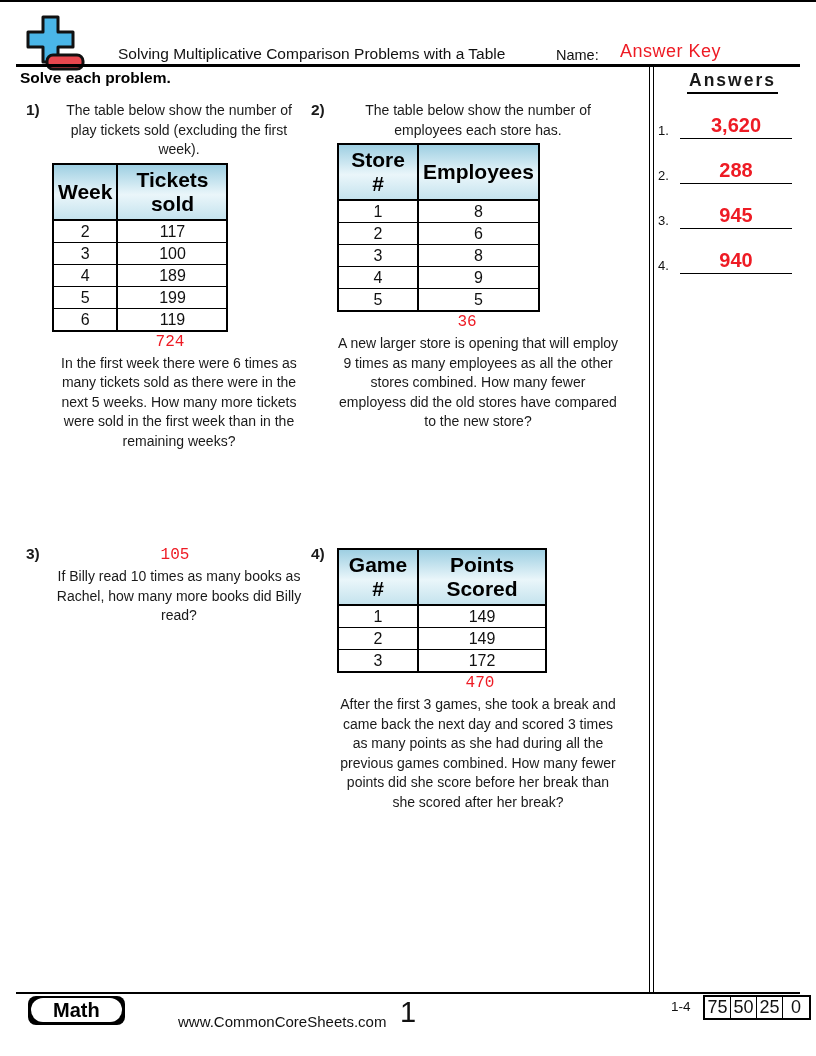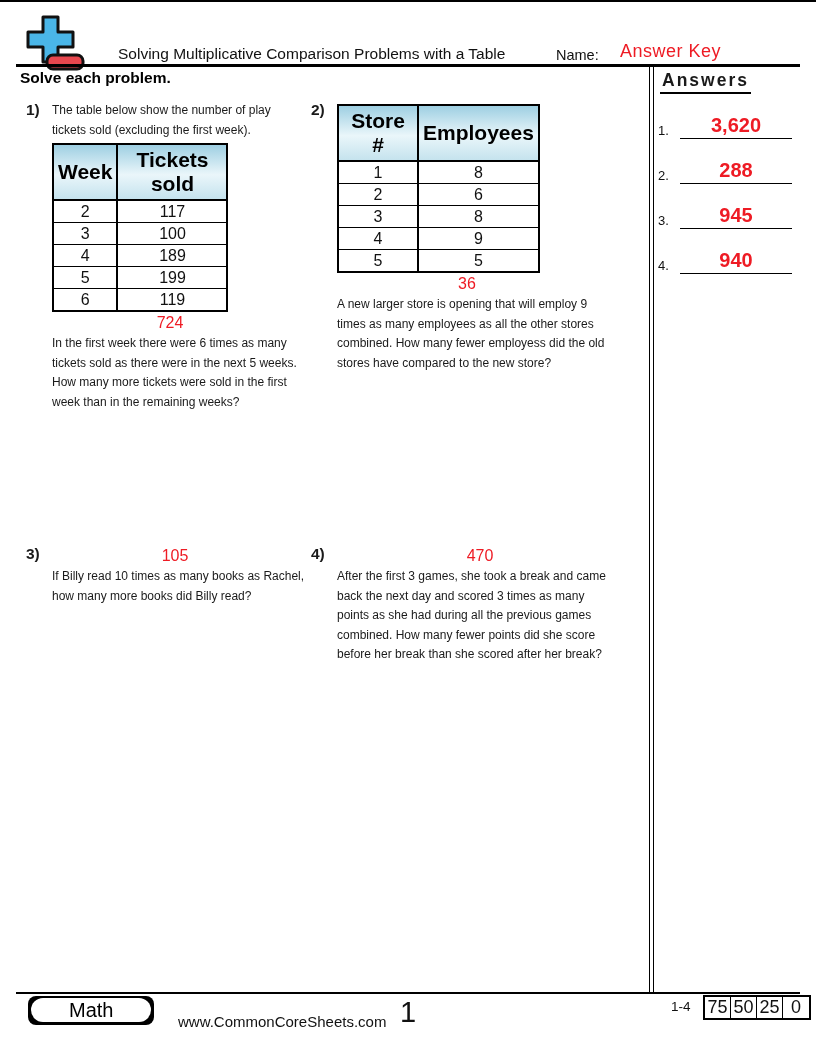--- a/index.html
+++ b/index.html
@@ -18,56 +18,56 @@
   
   .logo{position:absolute;left:16px;top:14px;width:74px;height:58px;}
   .page-title{position:absolute;left:118px;top:45px;font-size:15.5px;font-weight:400;color:#111;}
   .name-label{position:absolute;left:556px;top:47px;font-size:14.5px;color:#111;}
   .name-value{position:absolute;left:620px;top:41px;font-size:18px;font-weight:normal;color:var(--accent_red);letter-spacing:.5px;}
   .header-rule{position:absolute;left:16px;right:16px;top:64px;height:2.5px;background:#000;}
   .instruction{position:absolute;left:20px;top:69px;font-size:15.5px;font-weight:bold;color:#000;text-align:center;}
   
   .answers-divider{position:absolute;left:649px;top:66px;height:926px;width:5px;
     border-left:1.6px solid #000;border-right:1.6px solid #000;}
-  .answers-title{position:absolute;left:660px;top:70px;width:145px;text-align:left;}
+  .answers-title{position:absolute;left:660px;top:70px;width:145px;text-align:center;}
   .answers-title span{display:inline-block;font-size:17.5px;font-weight:bold;letter-spacing:2px;
     border-bottom:2px solid #000;padding:0 2px 1px 2px;}
   .ans-item{position:absolute;left:658px;display:flex;align-items:flex-end;height:30px;}
   .ans-num{font-size:13px;width:22px;padding-bottom:1px;color:#111;}
   .ans-line{width:112px;border-bottom:1.8px solid #000;text-align:center;}
   .ans-value{color:var(--accent_red);font-weight:bold;font-size:20px;line-height:26px;}
   
   .problem{position:absolute;display:flex;}
   .p1,.p3{left:26px;width:280px;}
   .p2,.p4{left:311px;width:308px;}
   .p1,.p2{top:101px;}
   .p3,.p4{top:545px;}
   .p-num{width:26px;font-size:15.5px;font-weight:bold;flex:none;}
   .p-body{flex:1;}
-  .p-intro,.p-question{font-size:12px;line-height:19.5px;color:#1a1a1a;}
+  .p-intro,.p-question{font-size:14px;line-height:19.5px;color:#1a1a1a;text-align:center;}
   .data-table{border-collapse:separate;border-spacing:0;border:2.5px solid #000;margin-top:3px;table-layout:fixed;}
   .data-table th{
     background:linear-gradient(180deg,var(--th_top) 0%,var(--th_mid) 55%,var(--th_bottom) 100%);
     font-size:21px;font-weight:bold;color:#000;text-align:center;
     padding:3px 4px;border-bottom:2.5px solid #000;
   }
   .data-table th:first-child{border-right:2.5px solid #000;}
   .data-table td{font-size:16px;text-align:center;line-height:19px;padding:1px 4px;border-bottom:1.5px solid #000;color:#111;}
   .data-table td:first-child{border-right:2px solid #000;}
   .data-table tr:last-child td{border-bottom:none;}
-  .work{color:var(--accent_red);font-size:16px;line-height:19px;text-align:center;margin-top:1px;}
+  .work{color:var(--accent_red);font-size:16px;line-height:19px;text-align:center;margin-top:1px;font-family:Liberation Mono, monospace;}
   .p1 .work{margin-left:64px;width:108px;}
   .p2 .work{margin-left:80px;width:100px;}
   .p3 .work{margin-left:70px;width:106px;}
   .p4 .work{margin-left:80px;width:126px;}
   .p-question{margin-top:2px;}
   
   .footer-rule{position:absolute;left:16px;right:16px;top:992px;height:2.2px;background:#000;}
   .math-badge{position:absolute;left:28px;top:996px;background:#000;border-radius:8px;padding:3px;}
-  .math-badge .pill{background:#fff;border-radius:15px;padding:1px 38px;font-size:20px;font-weight:normal;color:#000;}
+  .math-badge .pill{background:#fff;border-radius:15px;padding:1px 22px;font-size:20px;font-weight:bold;color:#000;}
   .site-url{position:absolute;left:178px;top:1013px;font-size:15px;color:#111;}
   .page-num{position:absolute;left:380px;top:996px;width:56px;text-align:center;font-size:29px;color:#111;}
   .score-range{position:absolute;left:671px;top:999px;font-size:13.5px;color:#111;}
   .score-table{position:absolute;left:703px;top:995px;border-collapse:separate;border-spacing:0;border:2px solid #000;}
   .score-table td{width:26px;height:19px;text-align:center;font-size:18px;border-right:1.5px solid #000;color:#111;}
   .score-table td:last-child{border-right:none;}
 </style>
 </head>
 <body>
 
@@ -142,20 +142,21 @@
       </tbody>
     </table>
     <div class="work">724</div>
     <p class="p-question">In the first week there were 6 times as many tickets sold as there were in the next 5 weeks. How many more tickets were sold in the first week than in the remaining weeks?</p>
   </div>
 </section>
 
 <section class="problem p2">
   <span class="p-num">2)</span>
   <div class="p-body">
+    <p class="p-intro">The table below show the number of employees each store has.</p>
     <table class="data-table">
       <colgroup>
           <col style="width:80px">
           <col style="width:100px">
         </colgroup>
       <thead>
           <tr>
         <th>Store #</th>
         <th>Employees</th>
       </tr>
@@ -192,20 +193,46 @@
   <span class="p-num">3)</span>
   <div class="p-body">
     <div class="work">105</div>
     <p class="p-question">If Billy read 10 times as many books as Rachel, how many more books did Billy read?</p>
   </div>
 </section>
 
 <section class="problem p4">
   <span class="p-num">4)</span>
   <div class="p-body">
+    <table class="data-table">
+      <colgroup>
+          <col style="width:80px">
+          <col style="width:126px">
+        </colgroup>
+      <thead>
+          <tr>
+        <th>Game #</th>
+        <th>Points Scored</th>
+      </tr>
+        </thead>
+      <tbody>
+        <tr>
+            <td>1</td>
+            <td>149</td>
+          </tr>
+        <tr>
+            <td>2</td>
+            <td>149</td>
+          </tr>
+        <tr>
+            <td>3</td>
+            <td>172</td>
+          </tr>
+      </tbody>
+    </table>
     <div class="work">470</div>
     <p class="p-question">After the first 3 games, she took a break and came back the next day and scored 3 times as many points as she had during all the previous games combined. How many fewer points did she score before her break than she scored after her break?</p>
   </div>
 </section>
 
 <div class="footer-rule"></div>
 <div class="math-badge">
   <span class="pill">Math</span>
 </div>
 <div class="site-url">www.CommonCoreSheets.com</div>

